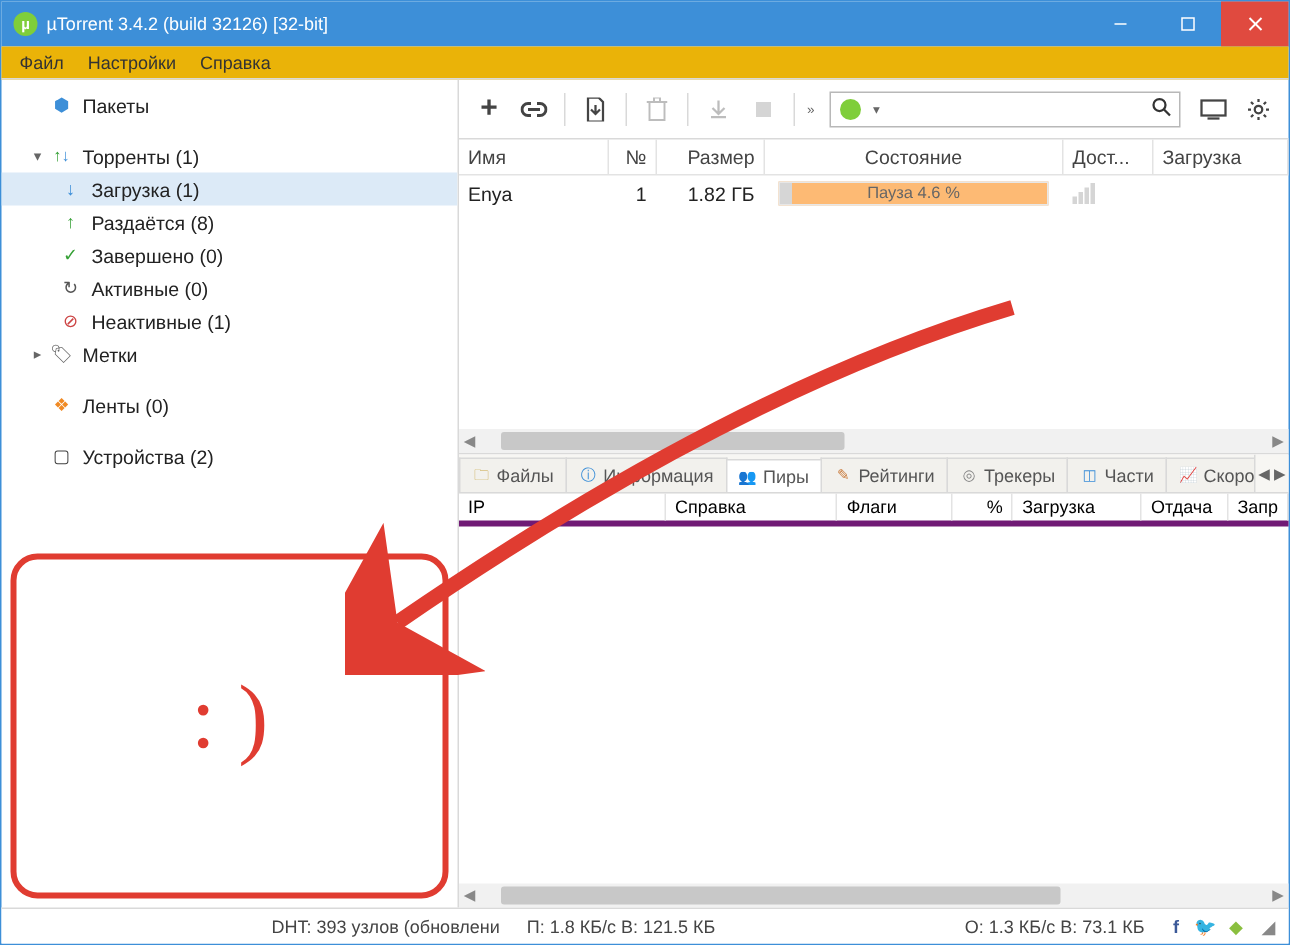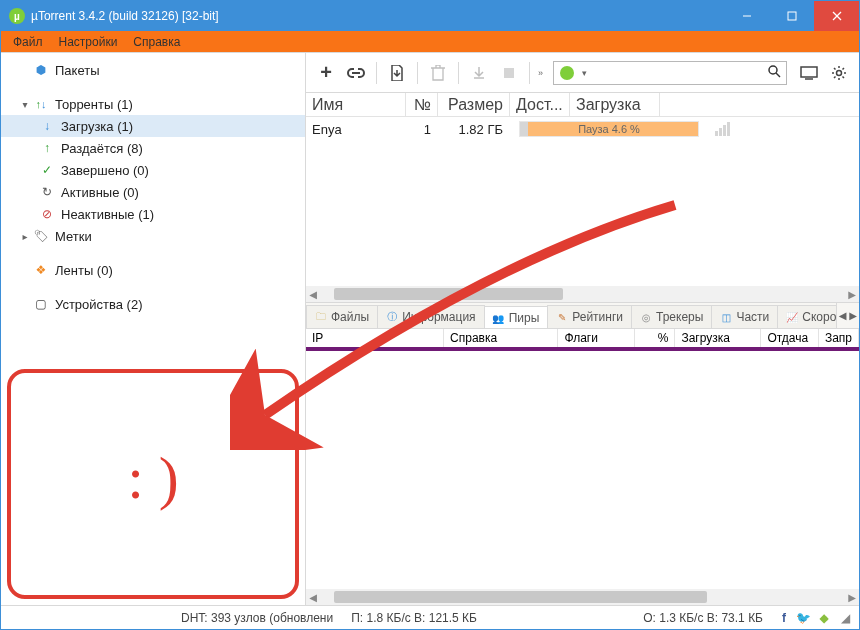--- a/index.html
+++ b/index.html
@@ -10,21 +10,21 @@
   
   .titlebar { height:30px; background:#3d8fd8; color:#fff; display:flex; align-items:center; padding:0 0 0 8px; }
   .titlebar .logo { width:16px; height:16px; border-radius:50%; background:#7fce3a; margin-right:6px; display:flex; align-items:center; justify-content:center; font-size:10px; color:#fff; font-weight:bold;}
   .titlebar .title { font-size:12px; flex:1; }
   .winbtns { display:flex; height:100%; }
   .winbtn { width:45px; display:flex; align-items:center; justify-content:center; color:#fff; }
   .winbtn.close { background:#e04a3f; }
   .winbtn svg { width:10px; height:10px; }
 
   
-  .menubar { height:22px; background:#f97316; display:flex; align-items:center; padding:0 4px; border-bottom:1px solid #d9d9d9; font-size:12px; color:#333; }
+  .menubar { height:22px; background:#eab308; display:flex; align-items:center; padding:0 4px; border-bottom:1px solid #d9d9d9; font-size:12px; color:#333; }
   .menubar span { padding:0 8px; }
 
   
   .mainarea { flex:1; display:flex; min-height:0; }
   .sidebar { width:305px; border-right:1px solid #d9d9d9; display:flex; flex-direction:column; position:relative; }
   .side-scroll { flex:1; overflow:hidden; padding-top:6px; }
   .tree-item { display:flex; align-items:center; height:22px; padding-left:20px; font-size:13px; }
   .tree-item.level1 { padding-left:18px; }
   .tree-item.level2 { padding-left:38px; }
   .tree-item.selected { background:#dceaf7; }
@@ -41,21 +41,21 @@
   .tb-btn { width:28px; height:28px; display:flex; align-items:center; justify-content:center; color:#444; border-radius:2px; }
   .tb-sep { width:1px; height:22px; background:#d9d9d9; margin:0 4px; }
   .searchwrap { flex:1; display:flex; align-items:center; border:1px solid #b8b8b8; height:24px; margin:0 6px; background:#fff;}
   .searchwrap .logo { width:14px; height:14px; border-radius:50%; background:#7fce3a; margin:0 6px; }
   .searchwrap input { flex:1; border:none; outline:none; font-size:12px; height:100%; }
   .searchwrap .mag { width:24px; text-align:center; color:#333; font-size:14px;}
   .chevsmall { font-size:9px; color:#666; padding:0 2px;}
 
   
   .tlist { height:210px; display:flex; flex-direction:column; border-bottom:1px solid #d9d9d9; }
-  .thdr { height:24px; display:flex; border-bottom:1px solid #e3e3e3; align-items:center; font-size:16px; color:#444; }
+  .thdr { height:24px; display:flex; border-bottom:1px solid #e3e3e3; align-items:center; font-size:13px; color:#444; }
   .thdr > div, .trow > div { padding:0 6px; border-right:1px solid transparent; }
   .thdr > div { border-right:1px solid #e3e3e3; height:100%; display:flex; align-items:center; }
   .c-name{ width:100px;} .c-num{width:32px; justify-content:flex-end;} .c-size{width:72px; justify-content:flex-end;}
   .c-state{ flex:1; justify-content:center;} .c-avail{width:60px;} .c-down{width:90px;}
   .trow { height:24px; display:flex; align-items:center; font-size:13px; }
   .trow .c-num, .trow .c-size { text-align:right; justify-content:flex-end; display:flex;}
   .trow .c-state { display:flex; align-items:center; justify-content:center;}
   .progressbar { width:180px; height:16px; background:#fdba74; border:1px solid #e7e7e7; position:relative; font-size:11px; color:#666; display:flex; align-items:center; justify-content:center;}
   .progressbar .fill { position:absolute; left:0; top:0; bottom:0; width:4.6%; background:#d6d6d6; }
   .progressbar .lbl { position:relative; z-index:1;}
@@ -244,20 +244,21 @@
               <path d="M8 1v2M8 13v2M1 8h2M13 8h2M3 3l1.5 1.5M11.5 11.5L13 13M13 3l-1.5 1.5M4.5 11.5L3 13" stroke="#444" stroke-width="1.5"></path>
             </svg>
         </div>
       </div>
 
       <div class="tlist">
         <div class="thdr">
           <div class="c-name">Имя</div>
           <div class="c-num">№</div>
           <div class="c-size">Размер</div>
+          <div class="c-state">Состояние</div>
           <div class="c-avail">Дост...</div>
           <div class="c-down">Загрузка</div>
         </div>
         <div class="trow">
           <div class="c-name">Enya</div>
           <div class="c-num">1</div>
           <div class="c-size">1.82 ГБ</div>
           <div class="c-state">
             <div class="progressbar">
               <div class="fill"></div>

